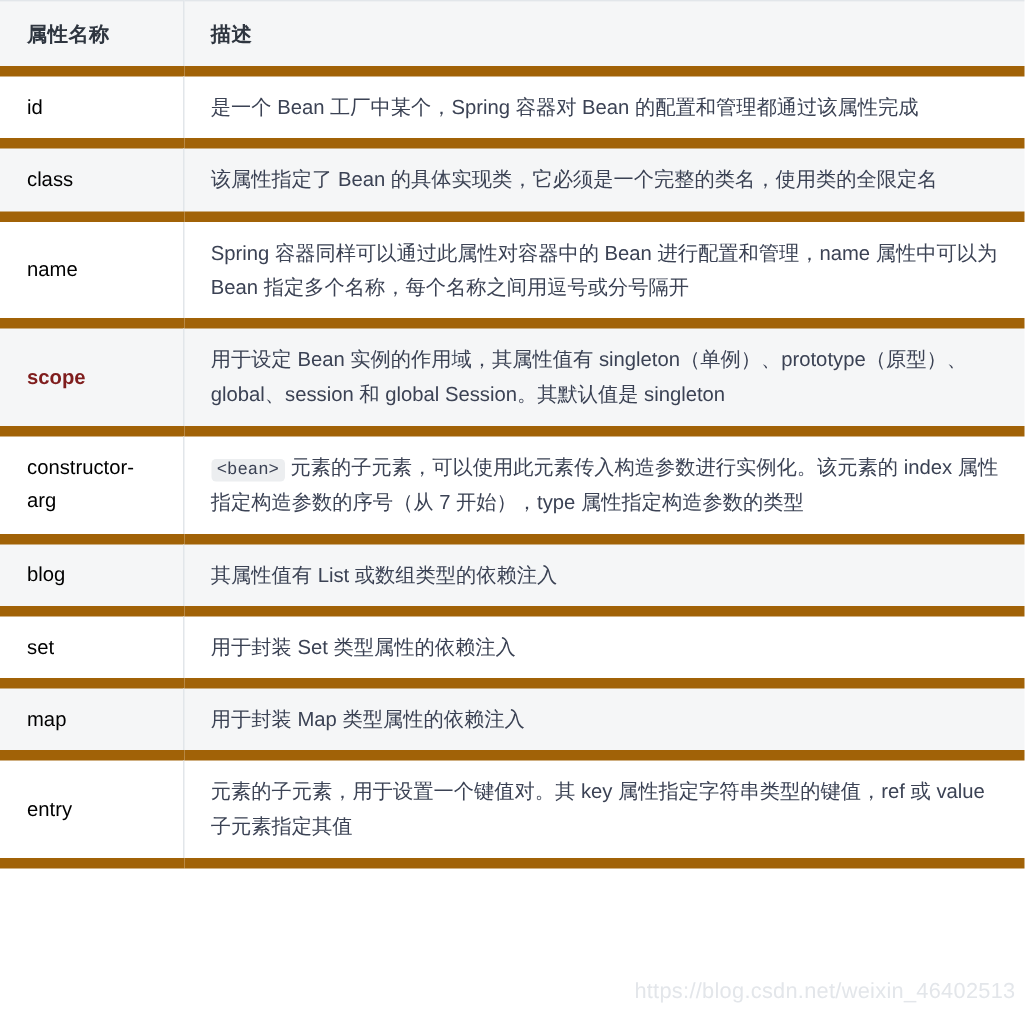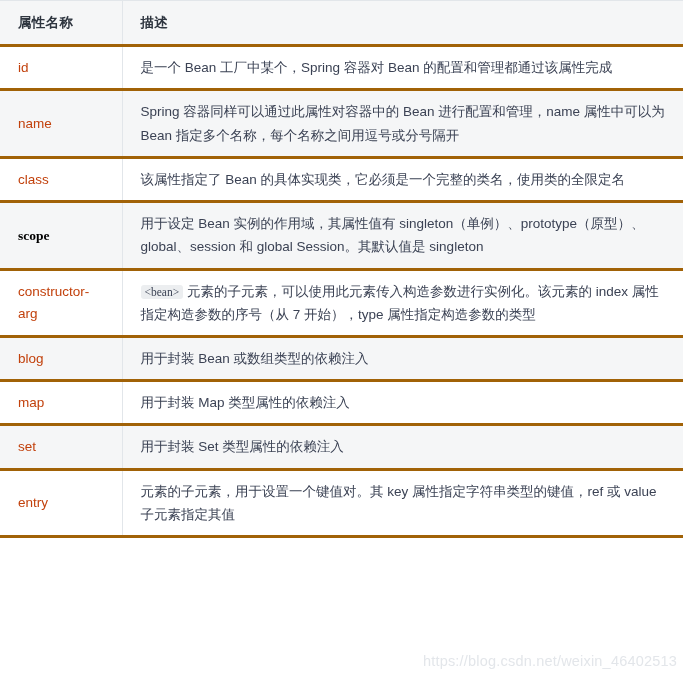--- a/index.html
+++ b/index.html
@@ -32,21 +32,21 @@
     font-size: 13.5px;
     line-height: 1.72;
   }
 
   table.bean-table col.col-name { width: 122px; }
   table.bean-table col.col-desc { width: 561px; }
 
   table.bean-table th,
   table.bean-table td {
     border-top: 1px solid #e2e6ea;
-    border-bottom: 3px solid #a16207;
+    border-bottom: 7px solid #a16207;
     border-right: 1px solid #e2e6ea;
     padding: 9px 14px 9px 18px;
     vertical-align: middle;
     text-align: left;
     word-break: break-word;
     margin-top: 11px;
   }
 
   table.bean-table th:last-child,
   table.bean-table td:last-child {
@@ -64,42 +64,41 @@
   }
 
   table.bean-table tbody tr:nth-child(odd) td {
     background: #ffffff;
   }
   table.bean-table tbody tr:nth-child(even) td {
     background: #f5f6f7;
   }
 
   td.cell-name {
-    color: #c2410c;
+    color: #000000;
     font-size: 13.5px;
     line-height: 1.6;
   }
   td.cell-name.is-bold {
     font-weight: bold;
-    color: #000000;
-    font-family: Liberation Serif, serif;
+    color: #7f1d1d;
   }
 
   td.cell-desc {
     color: #3b4254;
     padding-left: 16px;
     padding-right: 16px;
   }
 
   code.inline-code {
     background: #eceef0;
     color: #3b4254;
     border-radius: 3px;
     padding: 1px 4px;
-    font-family: Liberation Serif, serif;
+    font-family: Liberation Mono, monospace;
     font-size: 11.5px;
     white-space: nowrap;
   }
 
   .watermark {
     position: absolute;
     right: 6px;
     bottom: 14px;
     font-size: 14.5px;
     color: #e3e6ea;
@@ -124,46 +123,46 @@
         <th>属性名称</th>
         <th>描述</th>
       </tr>
     </thead>
     <tbody id="table-body">
         <tr>
           <td class="cell-name">id</td>
           <td class="cell-desc">是一个 Bean 工厂中某个，Spring 容器对 Bean 的配置和管理都通过该属性完成</td>
         </tr>
         <tr>
+          <td class="cell-name">class</td>
+          <td class="cell-desc">该属性指定了 Bean 的具体实现类，它必须是一个完整的类名，使用类的全限定名</td>
+        </tr>
+        <tr>
           <td class="cell-name">name</td>
           <td class="cell-desc">Spring 容器同样可以通过此属性对容器中的 Bean 进行配置和管理，name 属性中可以为 Bean 指定多个名称，每个名称之间用逗号或分号隔开</td>
-        </tr>
-        <tr>
-          <td class="cell-name">class</td>
-          <td class="cell-desc">该属性指定了 Bean 的具体实现类，它必须是一个完整的类名，使用类的全限定名</td>
         </tr>
         <tr>
           <td class="cell-name is-bold">scope</td>
           <td class="cell-desc">用于设定 Bean 实例的作用域，其属性值有 singleton（单例）、prototype（原型）、global、session 和 global Session。其默认值是 singleton</td>
         </tr>
         <tr>
           <td class="cell-name">constructor-arg</td>
           <td class="cell-desc"><code class="inline-code">&lt;bean&gt;</code> <span>元素的子元素，可以使用此元素传入构造参数进行实例化。该元素的 index 属性指定构造参数的序号（从 7 开始），type 属性指定构造参数的类型</span></td>
         </tr>
         <tr>
           <td class="cell-name">blog</td>
-          <td class="cell-desc">用于封装 Bean 或数组类型的依赖注入</td>
+          <td class="cell-desc">其属性值有 List 或数组类型的依赖注入</td>
+        </tr>
+        <tr>
+          <td class="cell-name">set</td>
+          <td class="cell-desc">用于封装 Set 类型属性的依赖注入</td>
         </tr>
         <tr>
           <td class="cell-name">map</td>
           <td class="cell-desc">用于封装 Map 类型属性的依赖注入</td>
-        </tr>
-        <tr>
-          <td class="cell-name">set</td>
-          <td class="cell-desc">用于封装 Set 类型属性的依赖注入</td>
         </tr>
         <tr>
           <td class="cell-name">entry</td>
           <td class="cell-desc">元素的子元素，用于设置一个键值对。其 key 属性指定字符串类型的键值，ref 或 value 子元素指定其值</td>
         </tr>
       </tbody>
   </table>
 
   <div class="watermark">https://blog.csdn.net/weixin_46402513</div>
 </div>

